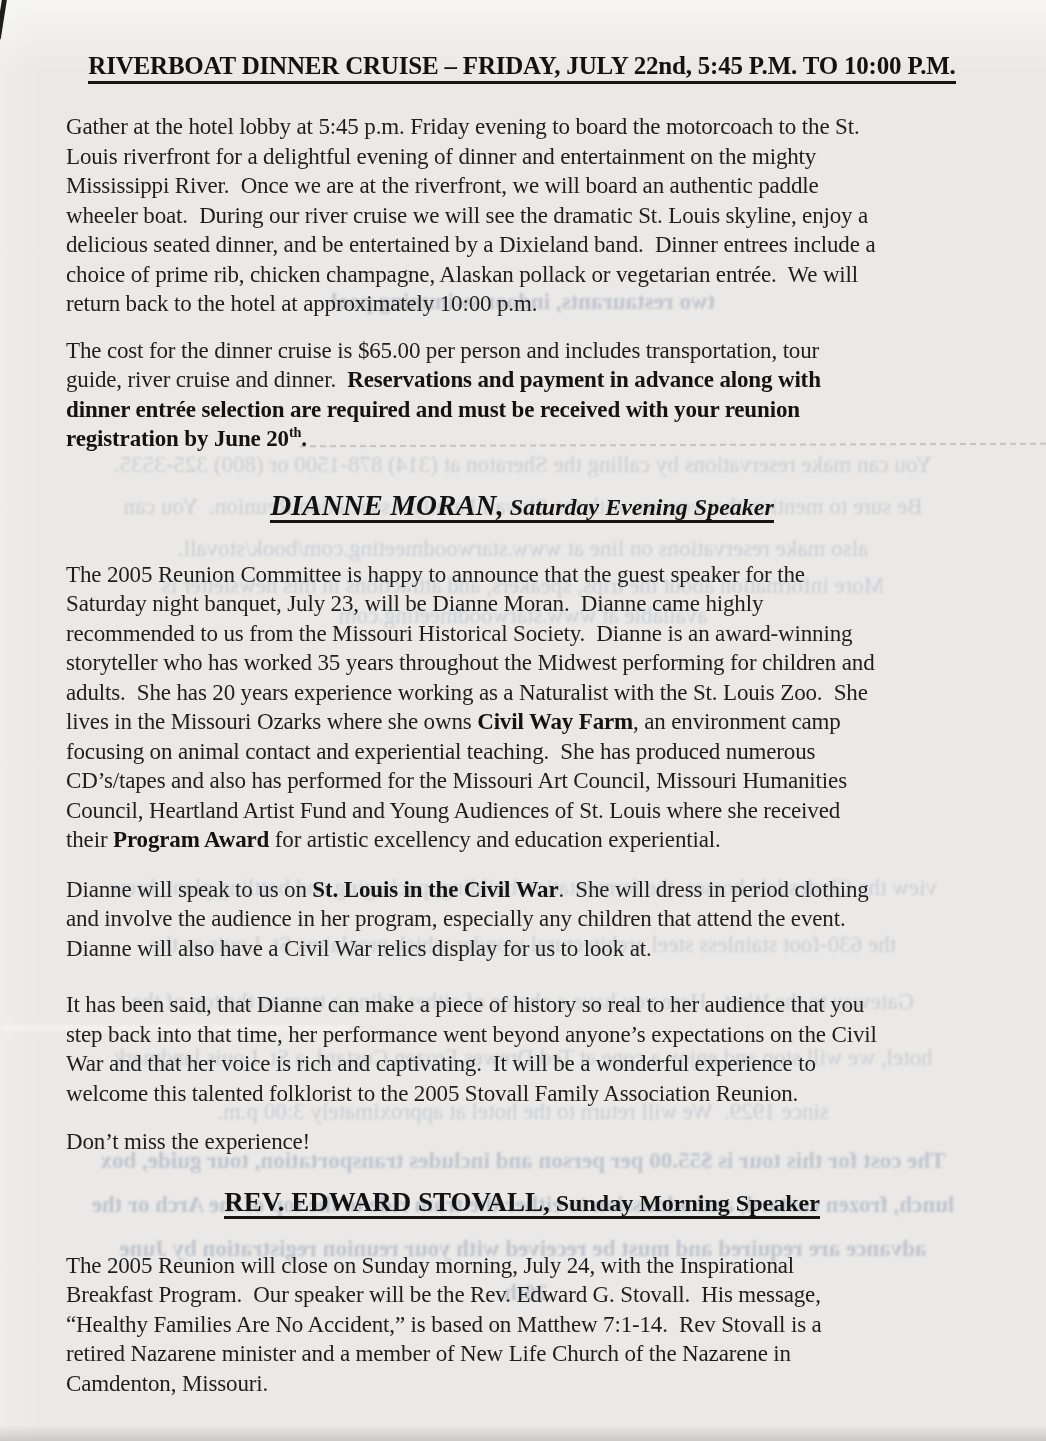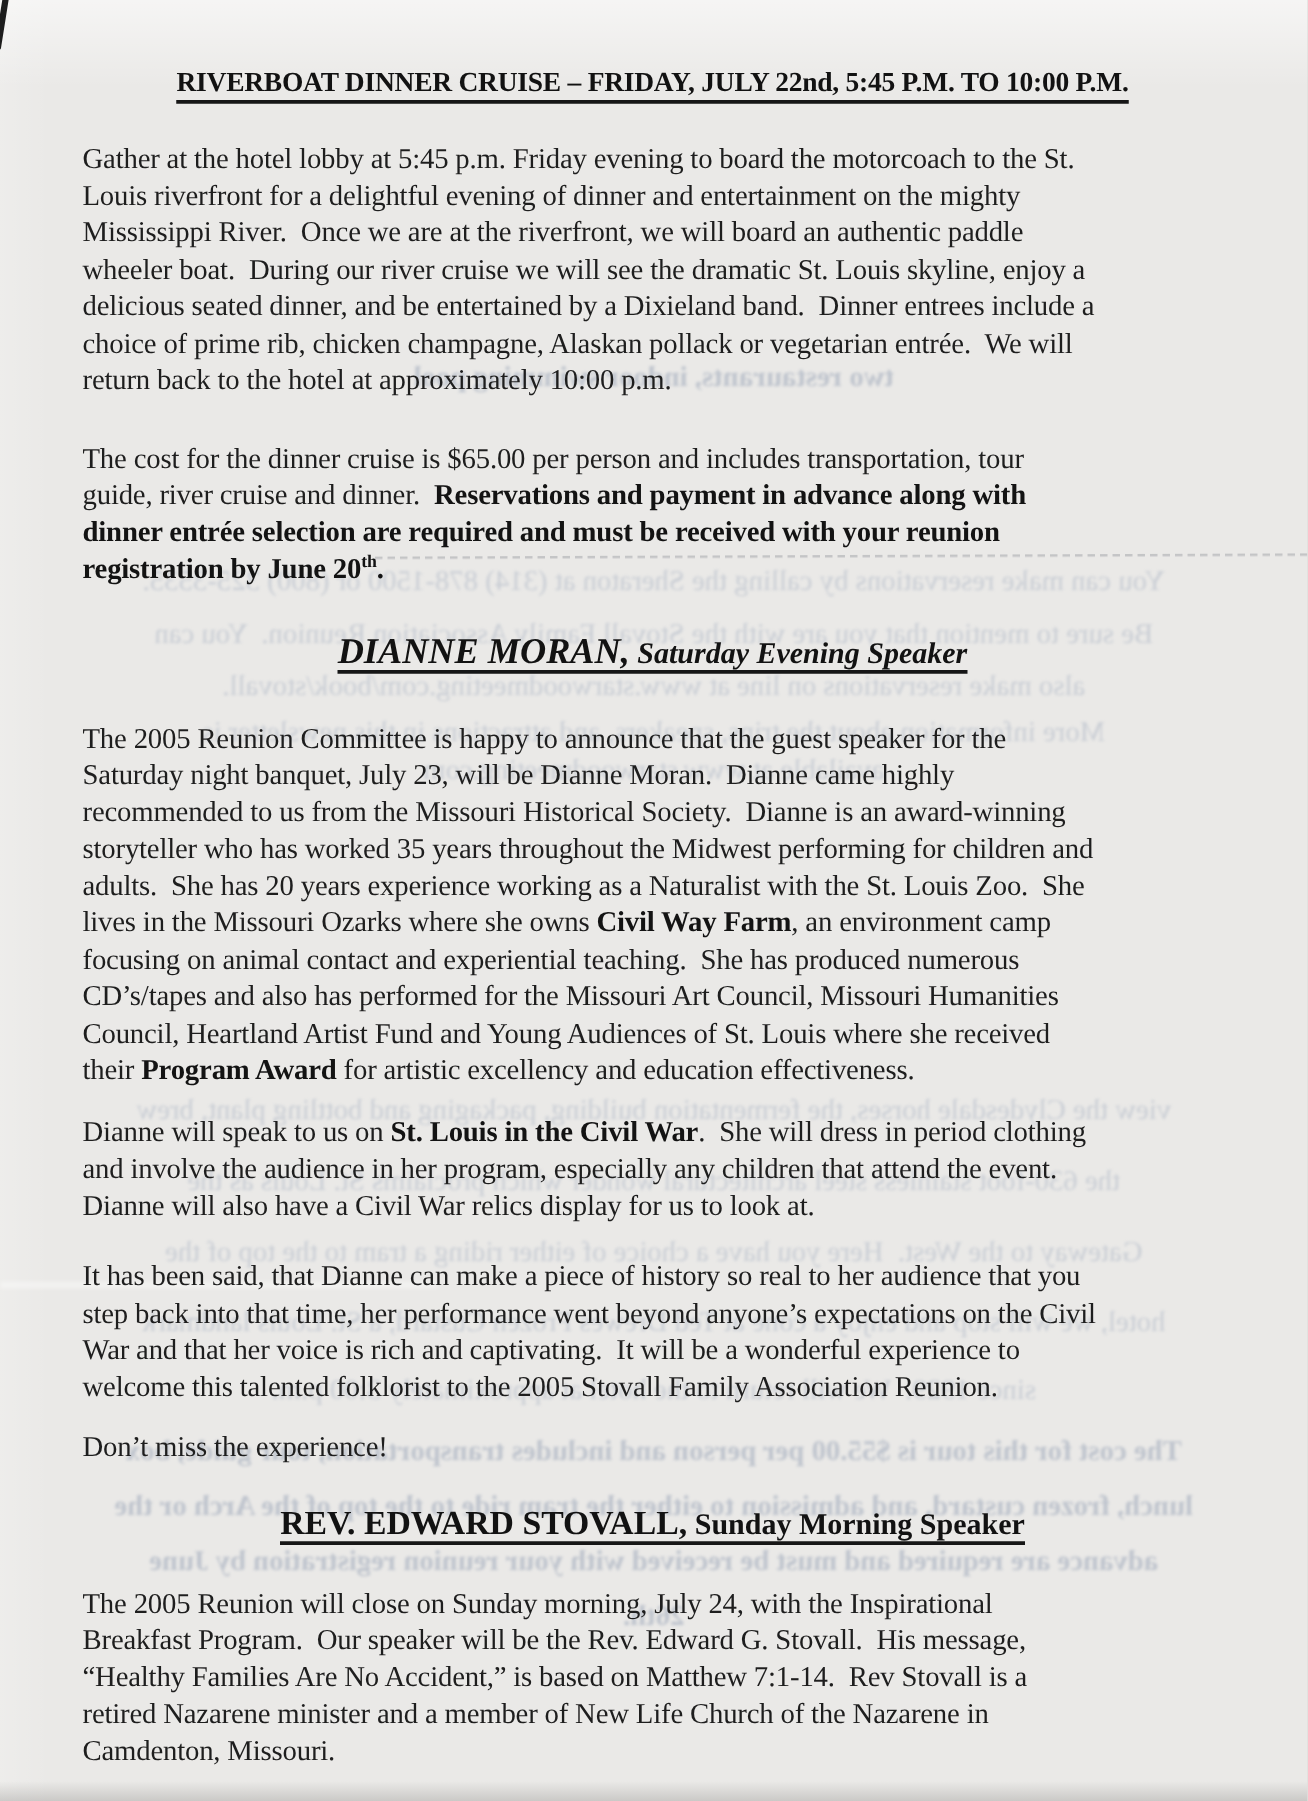--- a/index.html
+++ b/index.html
@@ -17,33 +17,33 @@
   .bleed-line{
     position:absolute;left:0;width:100%;box-sizing:border-box;padding:0 40px;
     transform:scaleX(-1);
     color:#93a0b6;opacity:0.38;filter:blur(1.1px);
     font-size:23px;line-height:28px;text-align:center;white-space:pre;
   }
   .bleed-line.b{font-weight:bold;color:#8a97ae;opacity:0.45;}
   .content{position:absolute;left:66px;top:50px;width:912px;z-index:2;}
   .heading{text-align:center;font-weight:bold;color:#121212;white-space:pre;}
   .hline{border-bottom:3px solid #161616;padding-bottom:2px;}
-  .title{font-size:22px;line-height:32px;margin:0 0 30px 0;letter-spacing:-0.2px;}
+  .title{font-size:25px;line-height:32px;margin:0 0 30px 0;letter-spacing:-0.2px;}
   .h2{margin:34px 0 0 0;line-height:34px;font-style:italic;}
   .h2 .h-big{font-size:29px;}
   .h2 .h-small{font-size:24px;}
   .h3{margin:33px 0 0 0;line-height:24px;}
   .h3 .h-big{font-size:27px;}
   .h3 .h-small{font-size:24px;}
   .para{font-size:23px;letter-spacing:-0.15px;}
   .para .line{line-height:29.5px;white-space:pre;}
   .para .b{font-weight:bold;color:#131313;}
   .para sup{font-size:62%;vertical-align:super;line-height:0;}
   .p1{margin-top:16px;}
-  .p2{margin-top:33px;}
+  .p2{margin-top:17px;}
   .p3{margin-top:33px;}
   .p4{margin-top:20px;}
   .p5{margin-top:27px;}
   .p6{margin-top:19px;}
   .p7{margin-top:33px;}
   .corner-mark{
     position:absolute;left:-1px;top:-4px;width:5px;height:44px;
     background:#1d1d1d;transform:rotate(9deg);border-radius:2px;z-index:3;
   }
   .crease-dashes{
@@ -101,21 +101,21 @@
       <div class="para p3">
         <div class="line"><span>The 2005 Reunion Committee is happy to announce that the guest speaker for the</span></div>
         <div class="line"><span>Saturday night banquet, July 23, will be Dianne Moran.  Dianne came highly</span></div>
         <div class="line"><span>recommended to us from the Missouri Historical Society.  Dianne is an award-winning</span></div>
         <div class="line"><span>storyteller who has worked 35 years throughout the Midwest performing for children and</span></div>
         <div class="line"><span>adults.  She has 20 years experience working as a Naturalist with the St. Louis Zoo.  She</span></div>
         <div class="line"><span>lives in the Missouri Ozarks where she owns </span><span class="b">Civil Way Farm</span><span>, an environment camp</span></div>
         <div class="line"><span>focusing on animal contact and experiential teaching.  She has produced numerous</span></div>
         <div class="line"><span>CD’s/tapes and also has performed for the Missouri Art Council, Missouri Humanities</span></div>
         <div class="line"><span>Council, Heartland Artist Fund and Young Audiences of St. Louis where she received</span></div>
-        <div class="line"><span>their </span><span class="b">Program Award</span><span> for artistic excellency and education effectiveness.</span></div>
+        <div class="line"><span>their </span><span class="b">Program Award</span><span> for artistic excellency and education experiential.</span></div>
       </div>
       <div class="para p4">
         <div class="line"><span>Dianne will speak to us on </span><span class="b">St. Louis in the Civil War</span><span>.  She will dress in period clothing</span></div>
         <div class="line"><span>and involve the audience in her program, especially any children that attend the event.</span></div>
         <div class="line"><span>Dianne will also have a Civil War relics display for us to look at.</span></div>
       </div>
       <div class="para p5">
         <div class="line"><span>It has been said, that Dianne can make a piece of history so real to her audience that you</span></div>
         <div class="line"><span>step back into that time, her performance went beyond anyone’s expectations on the Civil</span></div>
         <div class="line"><span>War and that her voice is rich and captivating.  It will be a wonderful experience to</span></div>

